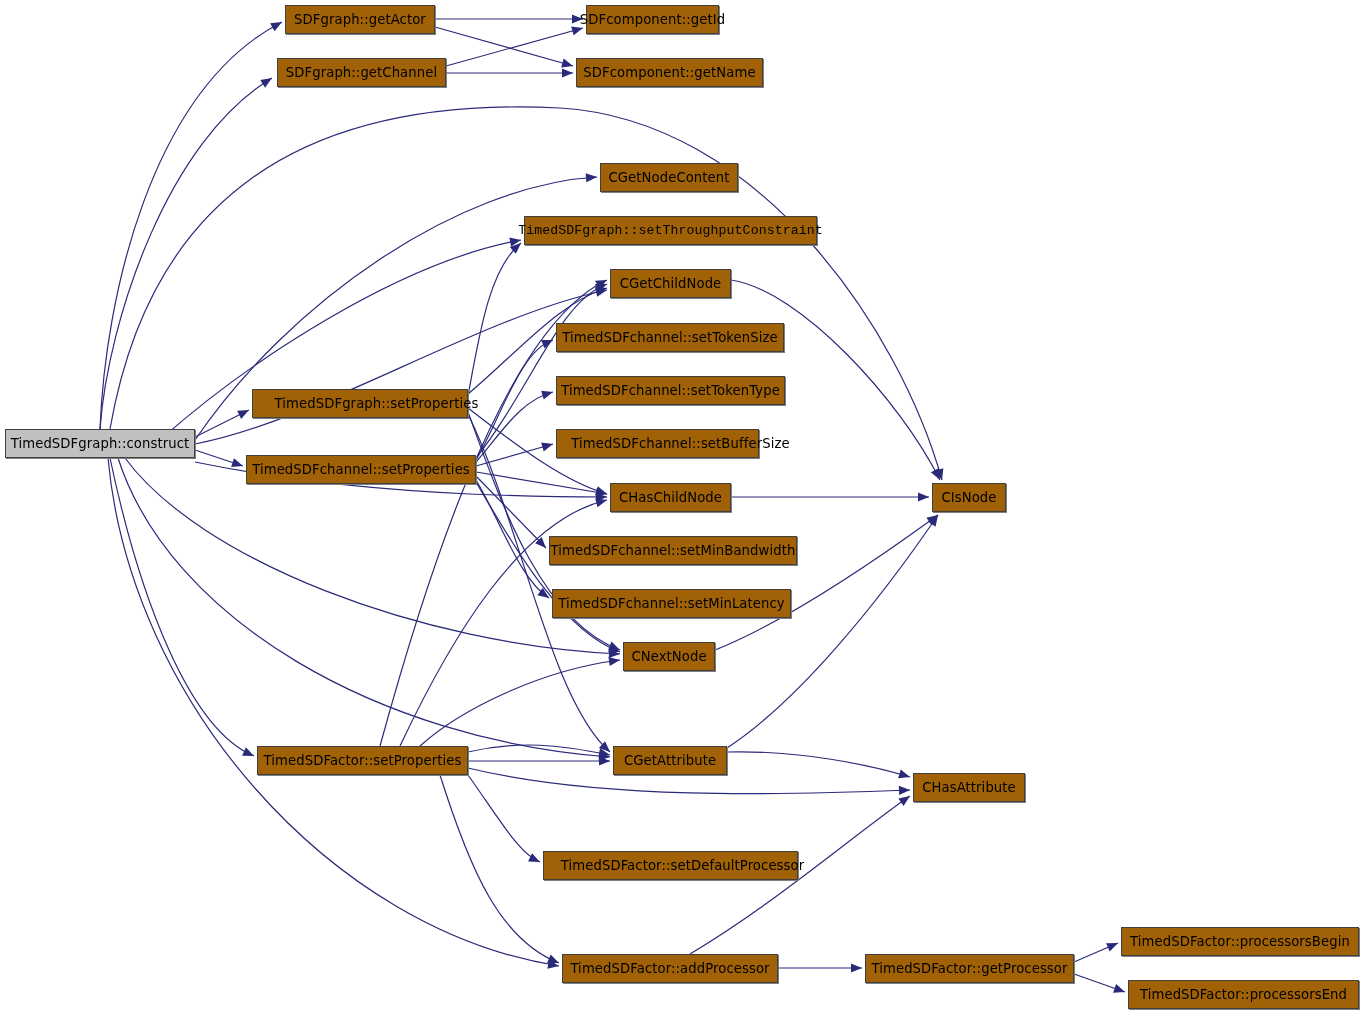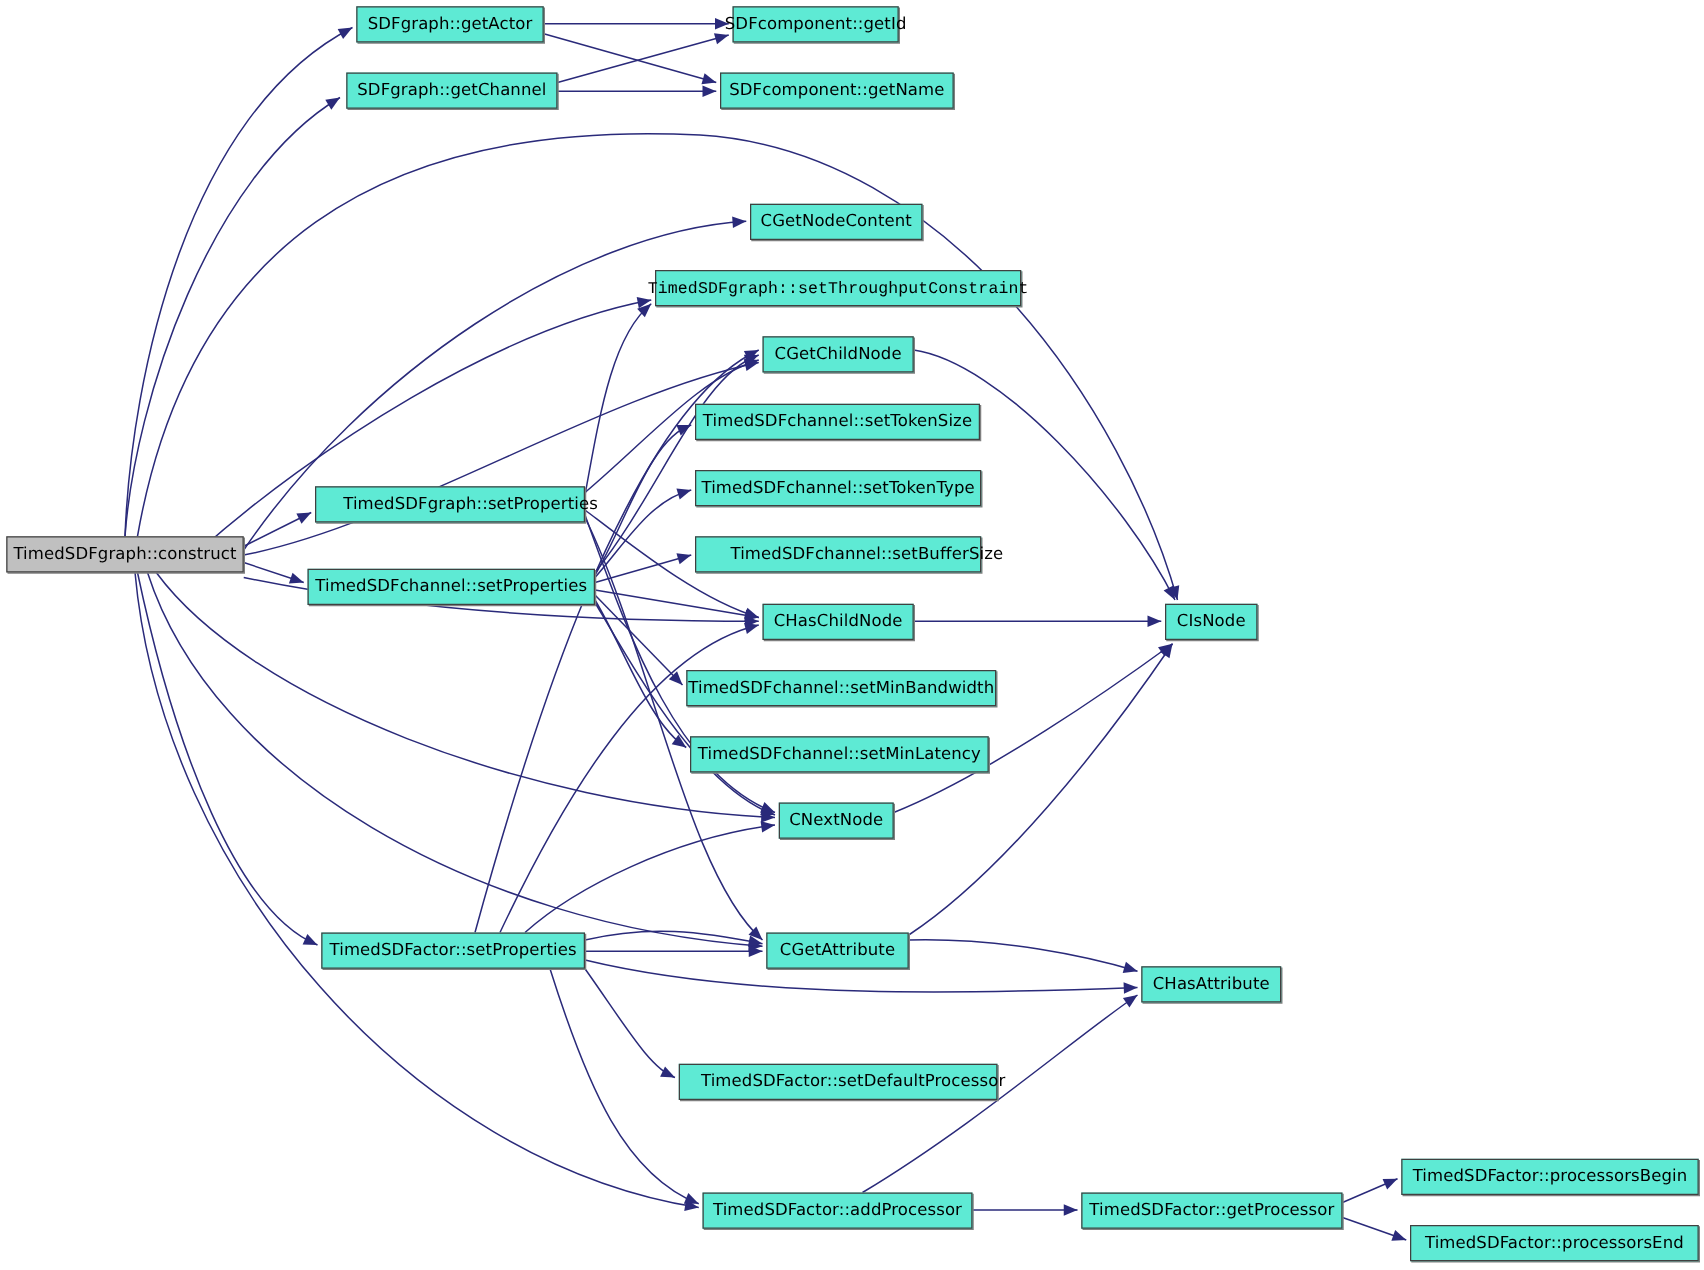--- a/index.html
+++ b/index.html
@@ -27,21 +27,21 @@
     stroke-width: 1.2;
   }
   .arrowhead {
     fill: #2a2a7a;
     stroke: none;
   }
   .node-box {
     position: absolute;
     box-sizing: border-box;
     border: 1px solid #404040;
-    background: #5eead4;
+    background: #a16207;
     display: flex;
     align-items: center;
     justify-content: center;
     white-space: nowrap;
     color: #000000;
     font-size: 13.2px;
     letter-spacing: 0.1px;
     box-shadow: 1px 1px 0 0 #808080;
   }
   .node-box.highlight {
@@ -176,21 +176,21 @@
       </div>
       <div class="node-box" style="left: 556px; top: 323px; width: 228px; height: 29px;">
         <span class="node-label">TimedSDFchannel::setTokenSize</span>
       </div>
       <div class="node-box" style="left: 556px; top: 376px; width: 229px; height: 29px;">
         <span class="node-label">TimedSDFchannel::setTokenType</span>
       </div>
       <div class="node-box" style="left: 252px; top: 389px; width: 216px; height: 29px; padding-left: 33px;">
         <span class="node-label">TimedSDFgraph::setProperties</span>
       </div>
-      <div class="node-box" style="left: 556px; top: 429px; width: 229px; height: 29px; padding-left: 46px;">
+      <div class="node-box" style="left: 556px; top: 429px; width: 203px; height: 29px; padding-left: 46px;">
         <span class="node-label">TimedSDFchannel::setBufferSize</span>
       </div>
       <div class="node-box highlight" style="left: 5px; top: 429px; width: 190px; height: 29px;">
         <span class="node-label">TimedSDFgraph::construct</span>
       </div>
       <div class="node-box" style="left: 246px; top: 455px; width: 230px; height: 29px;">
         <span class="node-label">TimedSDFchannel::setProperties</span>
       </div>
       <div class="node-box" style="left: 610px; top: 483px; width: 121px; height: 29px;">
         <span class="node-label">CHasChildNode</span>

